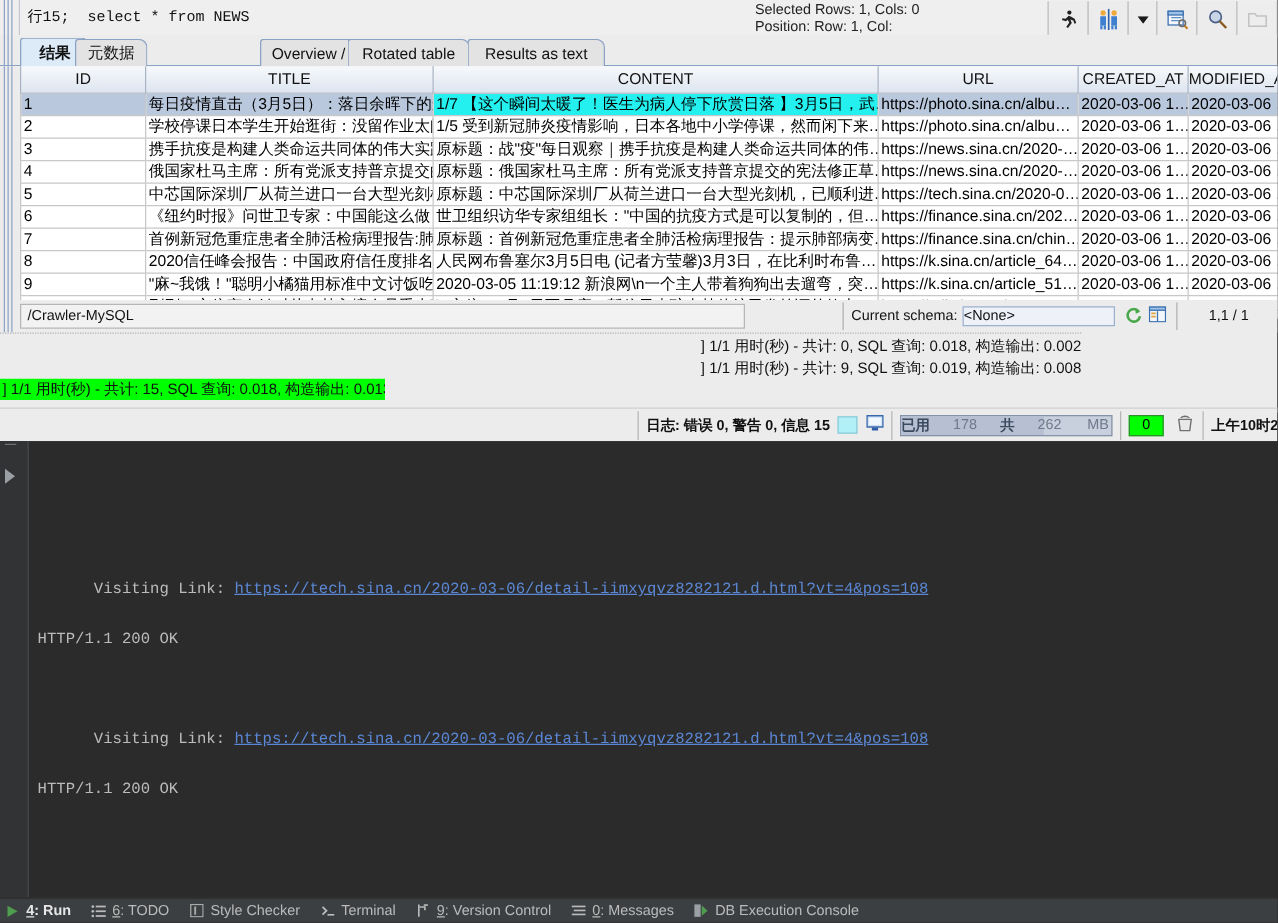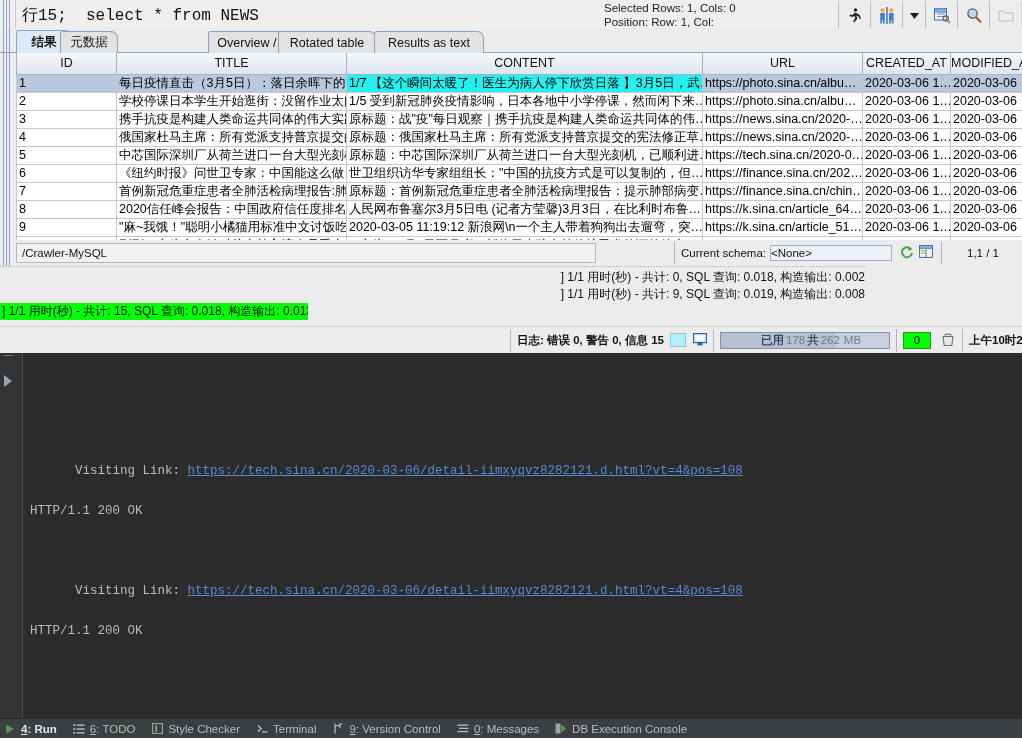--- a/index.html
+++ b/index.html
@@ -28,21 +28,21 @@
     position:absolute; left:0; top:0; width:16px; height:28px;
     background:#efefef;
     border-right:1px solid #c8c8d2;
   }
   #query-gutter i{
     position:absolute; top:0; width:1px; height:28px; background:#8ea4c8;
   }
   #query-text{
     position:absolute; left:22px; top:5px;
     font-family:"Liberation Mono", monospace;
-    font-size:16px; color:#111; white-space:pre;
+    font-size:12px; color:#111; white-space:pre;
   }
   #sel-info{
     position:absolute; left:604px; top:1px;
     font-size:11.5px; color:#222; line-height:14px;
   }
   #toolbar{
     position:absolute; right:0px; top:1px; height:30px;
     display:flex; align-items:stretch;
   }
   .tbtn{
@@ -185,22 +185,22 @@
   }
   #log-counts{ font-weight:bold; }
   .sq-cyan{ width:16px;height:14px;background:#b0f0f6;border:1px solid #8cc9d6;margin-left:6px;}
   #mem-wrap{
     width:170px; height:17px; border:1px solid #8593a8;
     background:#c8cfdd; position:relative; overflow:hidden;
   }
   #mem-fill{ position:absolute; left:0; top:0; height:15px; width:68%; background:#b7c0d2;}
   #mem-text{
     position:absolute; left:0; top:0; width:100%; height:15px;
-    display:flex; align-items:center; justify-content:flex-start;
-    font-size:11.5px; color:#3c4a60; font-weight:bold;margin-left:40px;
+    display:flex; align-items:center; justify-content:space-between;
+    font-size:11.5px; color:#3c4a60; font-weight:bold;
   }
   #mem-text span.num{ font-weight:normal; color:#6e7a8c; padding:0 2px;}
   #gc-count{
     width:28px;height:17px;background:#00ff00;border:1px solid #2f8f2f;
     display:flex;align-items:center;justify-content:center;
     font-size:11.5px;color:#000;
   }
   #clock{ font-weight:bold; }
 
   

